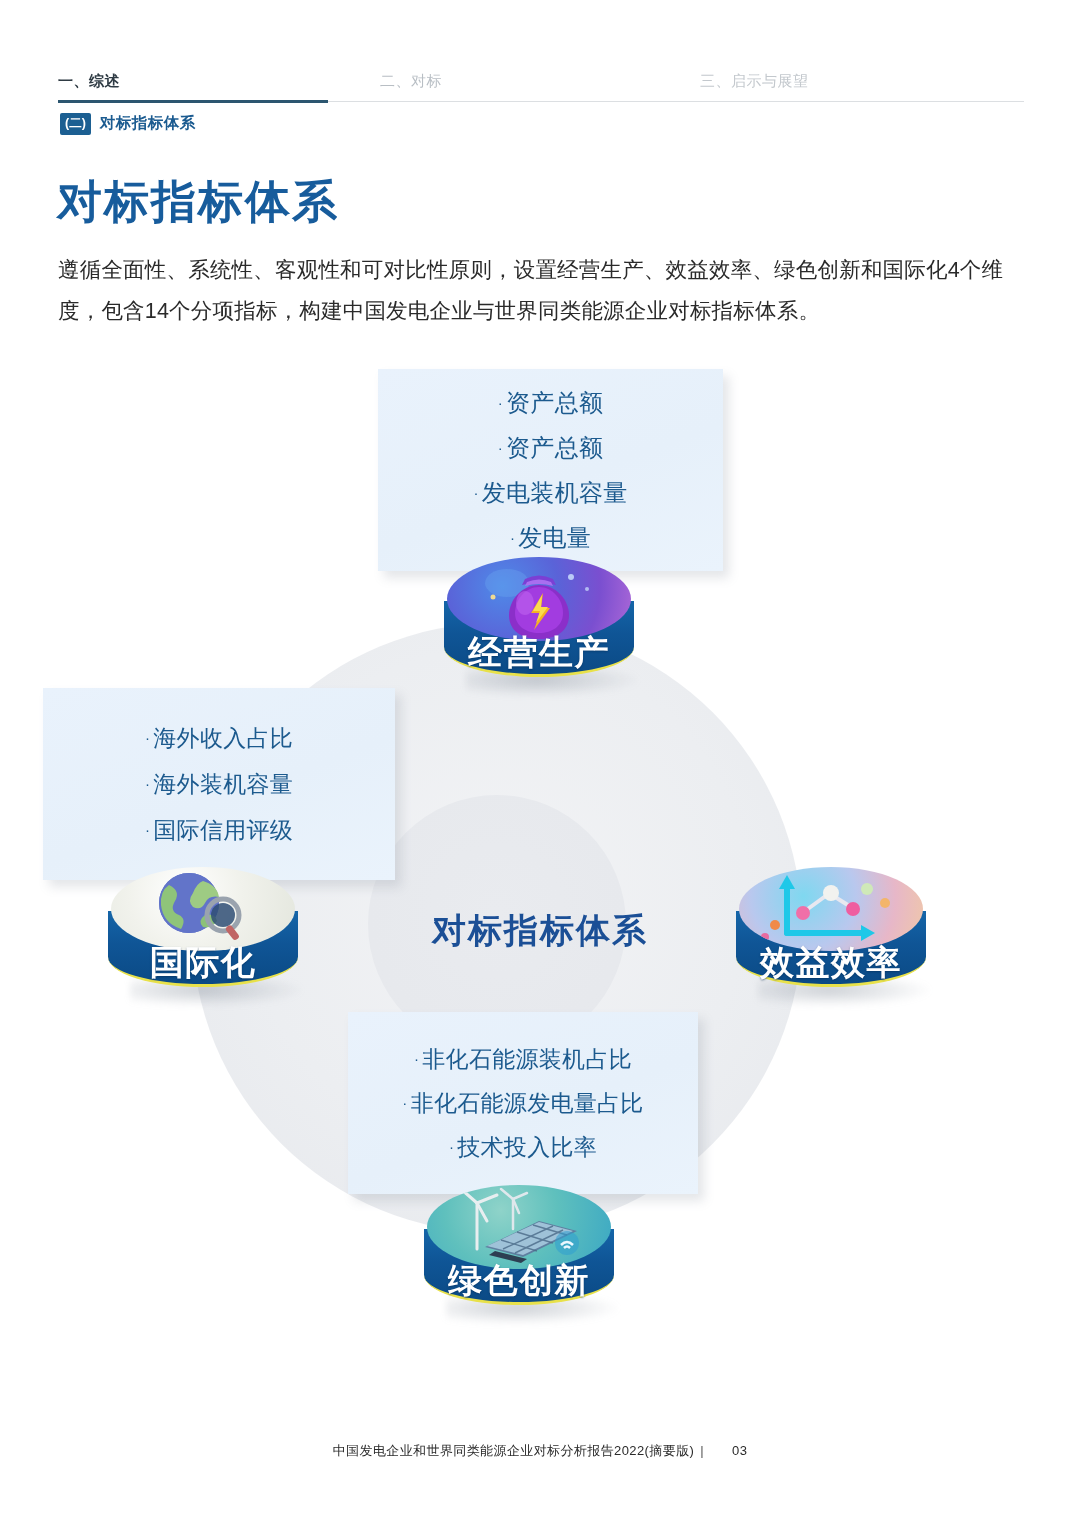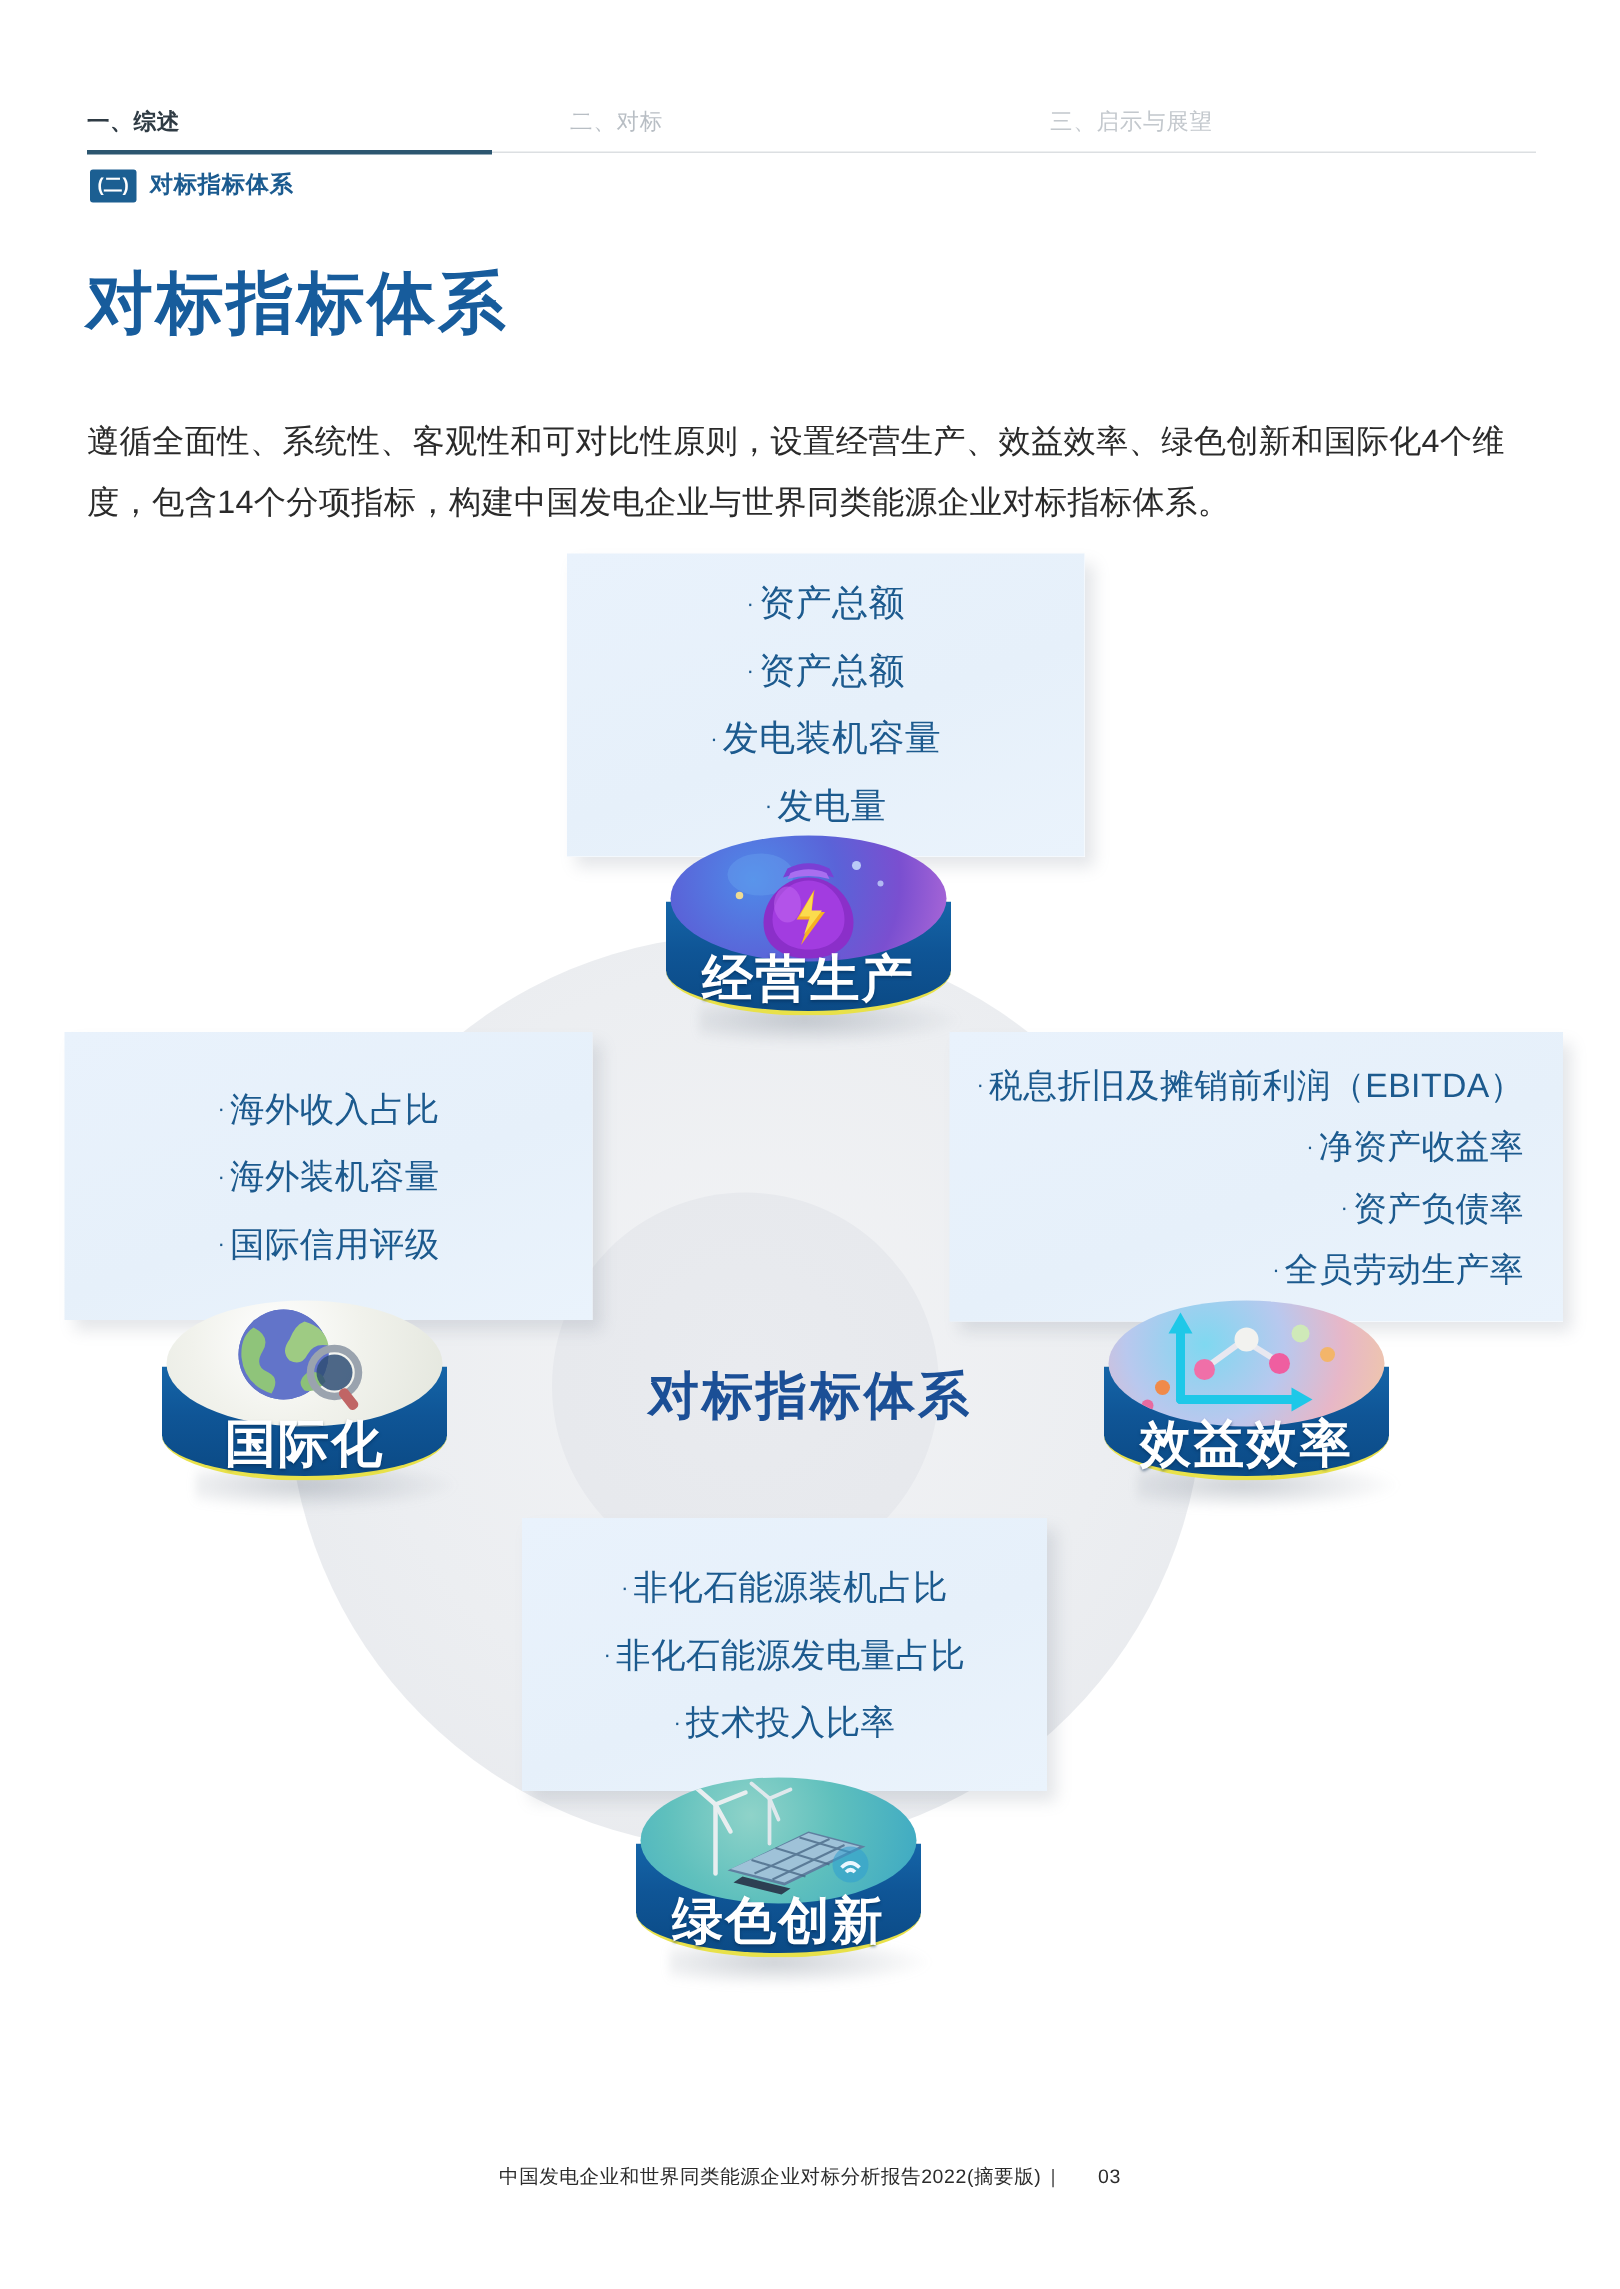--- a/index.html
+++ b/index.html
@@ -41,21 +41,21 @@
   .sec-label { font-size: 15.5px; font-weight: 700; color: #1b5b90; letter-spacing: .5px; }
 
   
   .title {
     position: absolute; left: 57px; top: 172px;
     font-size: 45px; font-weight: 700; color: #175c9c; letter-spacing: 2px;
     font-family: "DejaVu Sans", "Liberation Sans", sans-serif;
   }
   .para {
     position: absolute; left: 58px; top: 250px; width: 962px;
-    font-size: 21.5px; line-height: 41px; color: #2a2a2a; letter-spacing: .2px; margin-top: 24px;
+    font-size: 21.5px; line-height: 41px; color: #2a2a2a; letter-spacing: .2px;
   }
 
   
   .diagram { position: absolute; left: 0; top: 355px; width: 1080px; height: 1050px; }
 
   .bg-circle {
     position: absolute; left: 192px; top: 268px; width: 610px; height: 610px;
     border-radius: 50%;
     background: radial-gradient(circle at 50% 45%, #f2f3f5 0%, #eceef1 55%, #e6e8ec 100%);
   }
@@ -176,28 +176,20 @@
 
     <div class="card card-top">
       <ul>
         <li><span class="b">·</span><span>资产总额</span></li>
         <li><span class="b">·</span><span>资产总额</span></li>
         <li><span class="b">·</span><span>发电装机容量</span></li>
         <li><span class="b">·</span><span>发电量</span></li>
       </ul>
     </div>
 
-    <div class="card card-right">
-      <ul>
-        <li><span class="b">·</span><span>税息折旧及摊销前利润（EBITDA）</span></li>
-        <li><span class="b">·</span><span>净资产收益率</span></li>
-        <li><span class="b">·</span><span>资产负债率</span></li>
-        <li><span class="b">·</span><span>全员劳动生产率</span></li>
-      </ul>
-    </div>
 
     <div class="card card-left">
       <ul>
         <li><span class="b">·</span><span>海外收入占比</span></li>
         <li><span class="b">·</span><span>海外装机容量</span></li>
         <li><span class="b">·</span><span>国际信用评级</span></li>
       </ul>
     </div>
 
     <div class="card card-bot">

